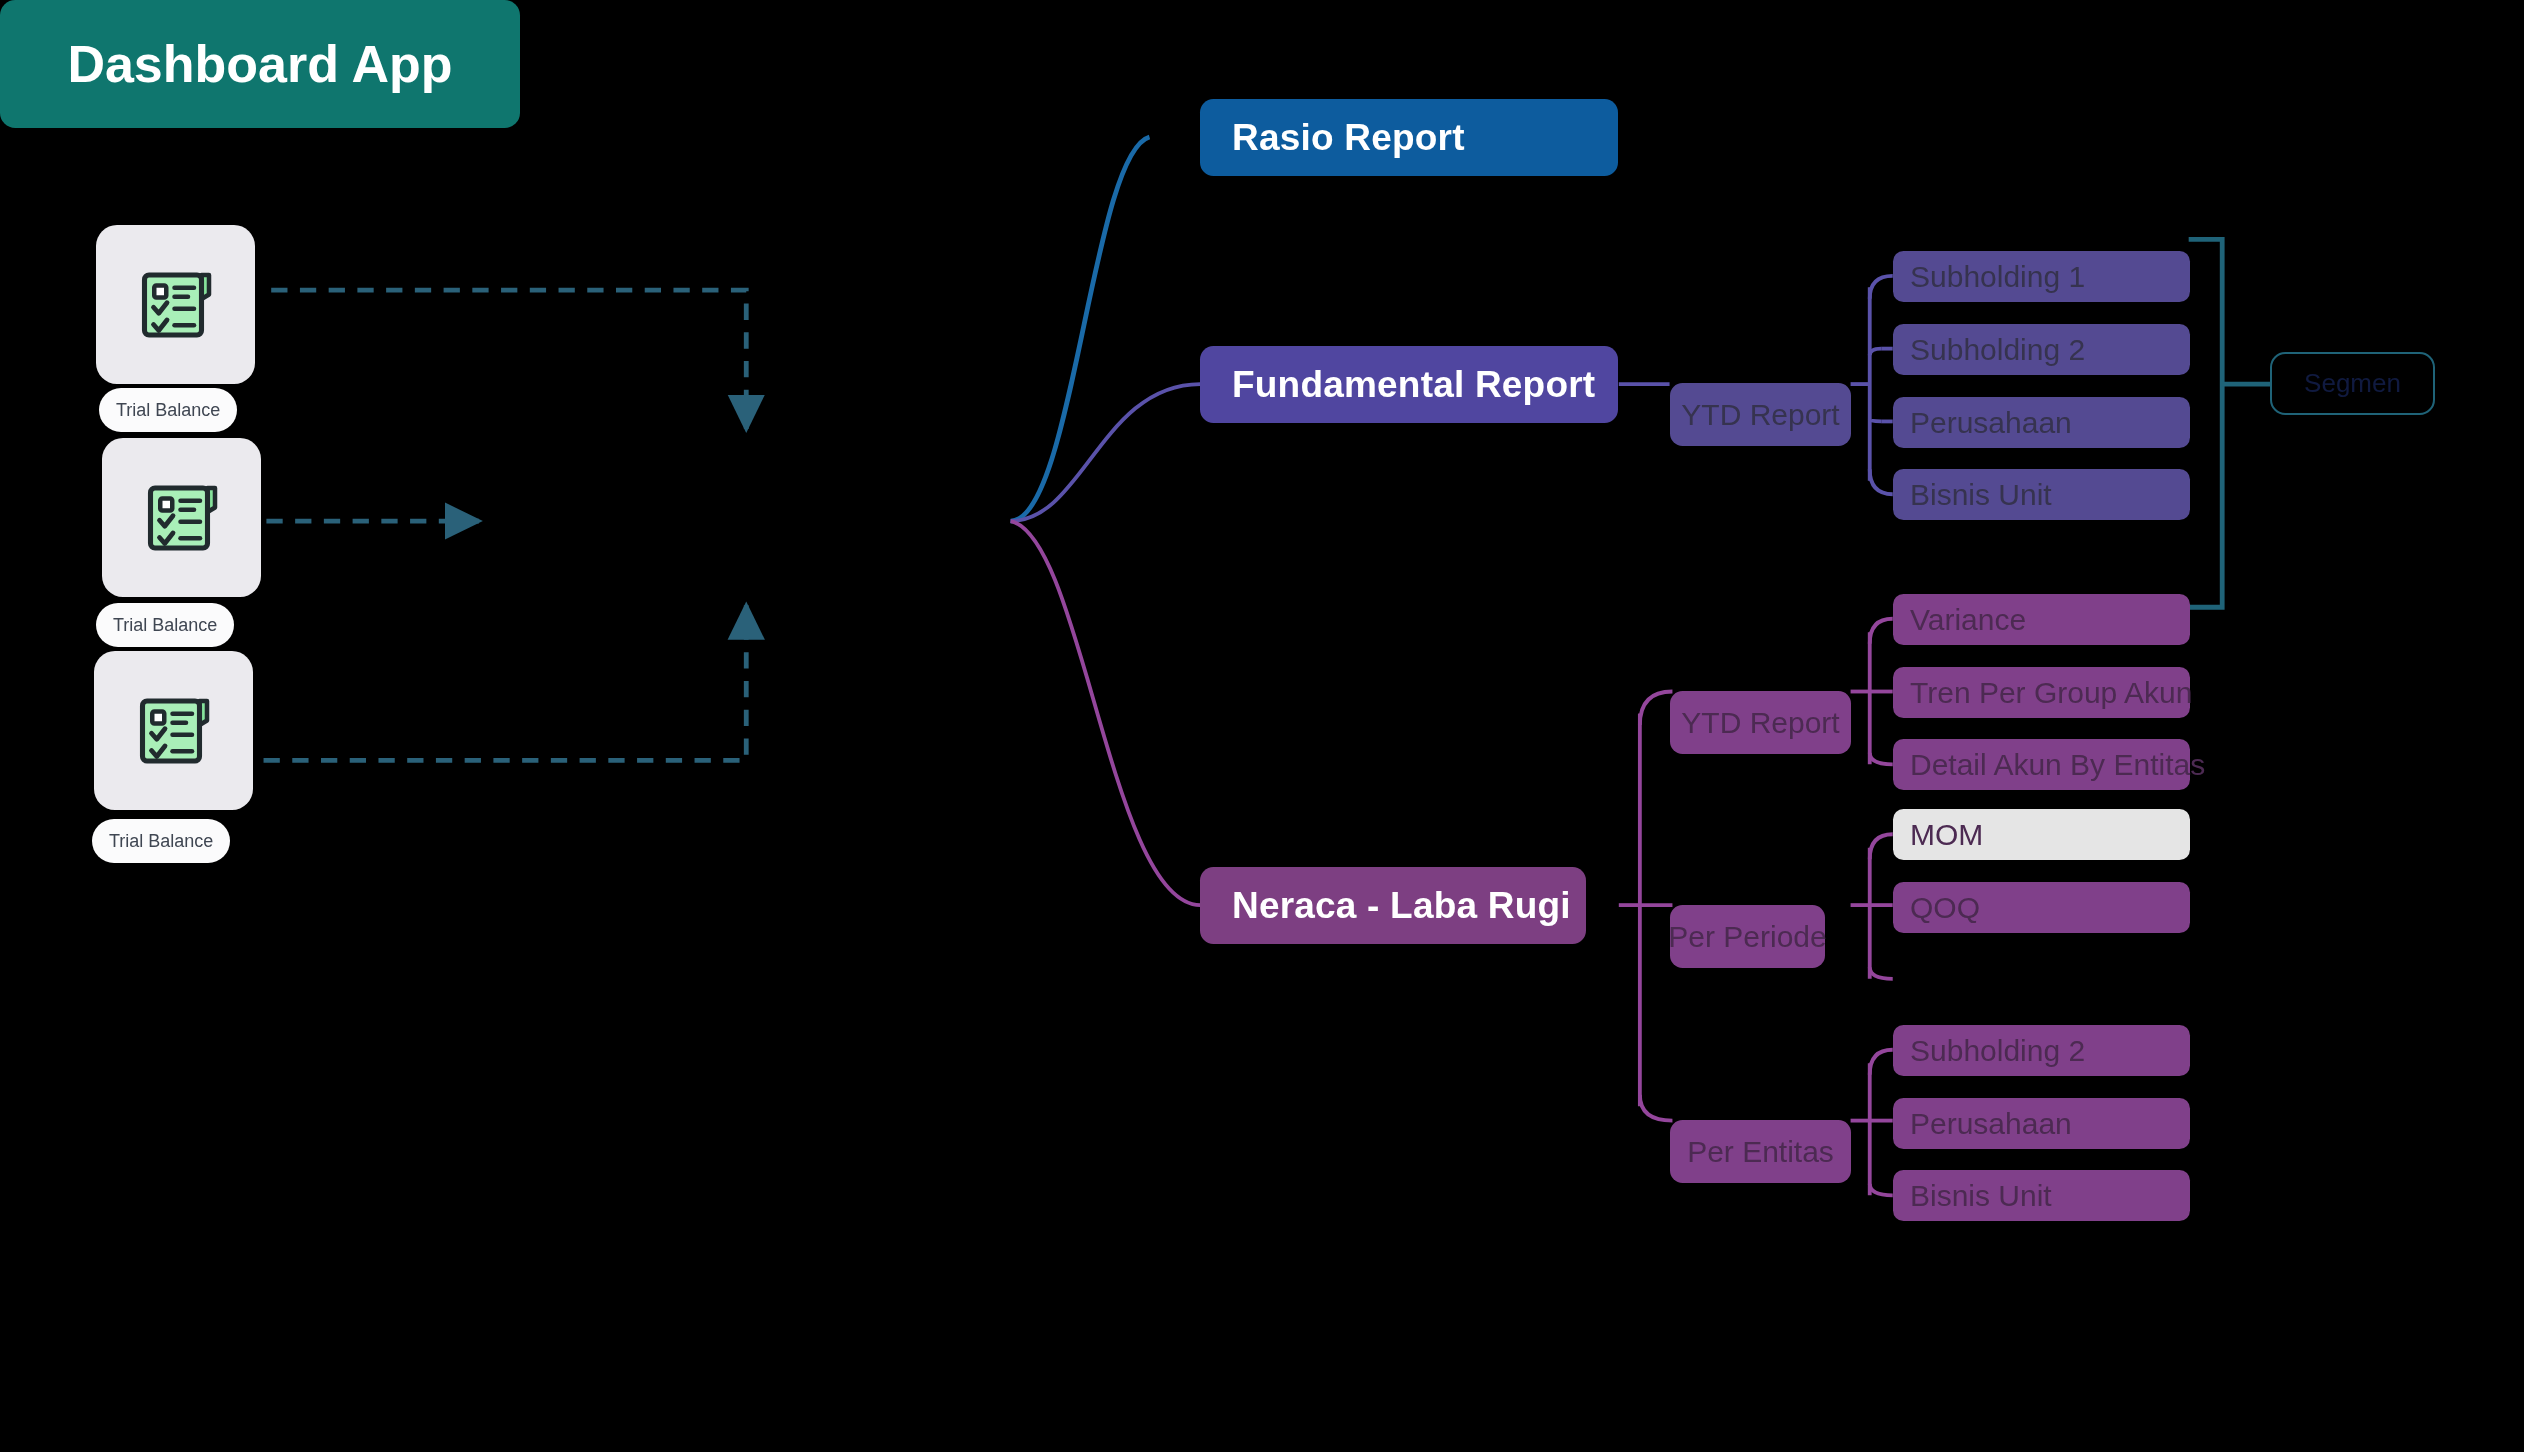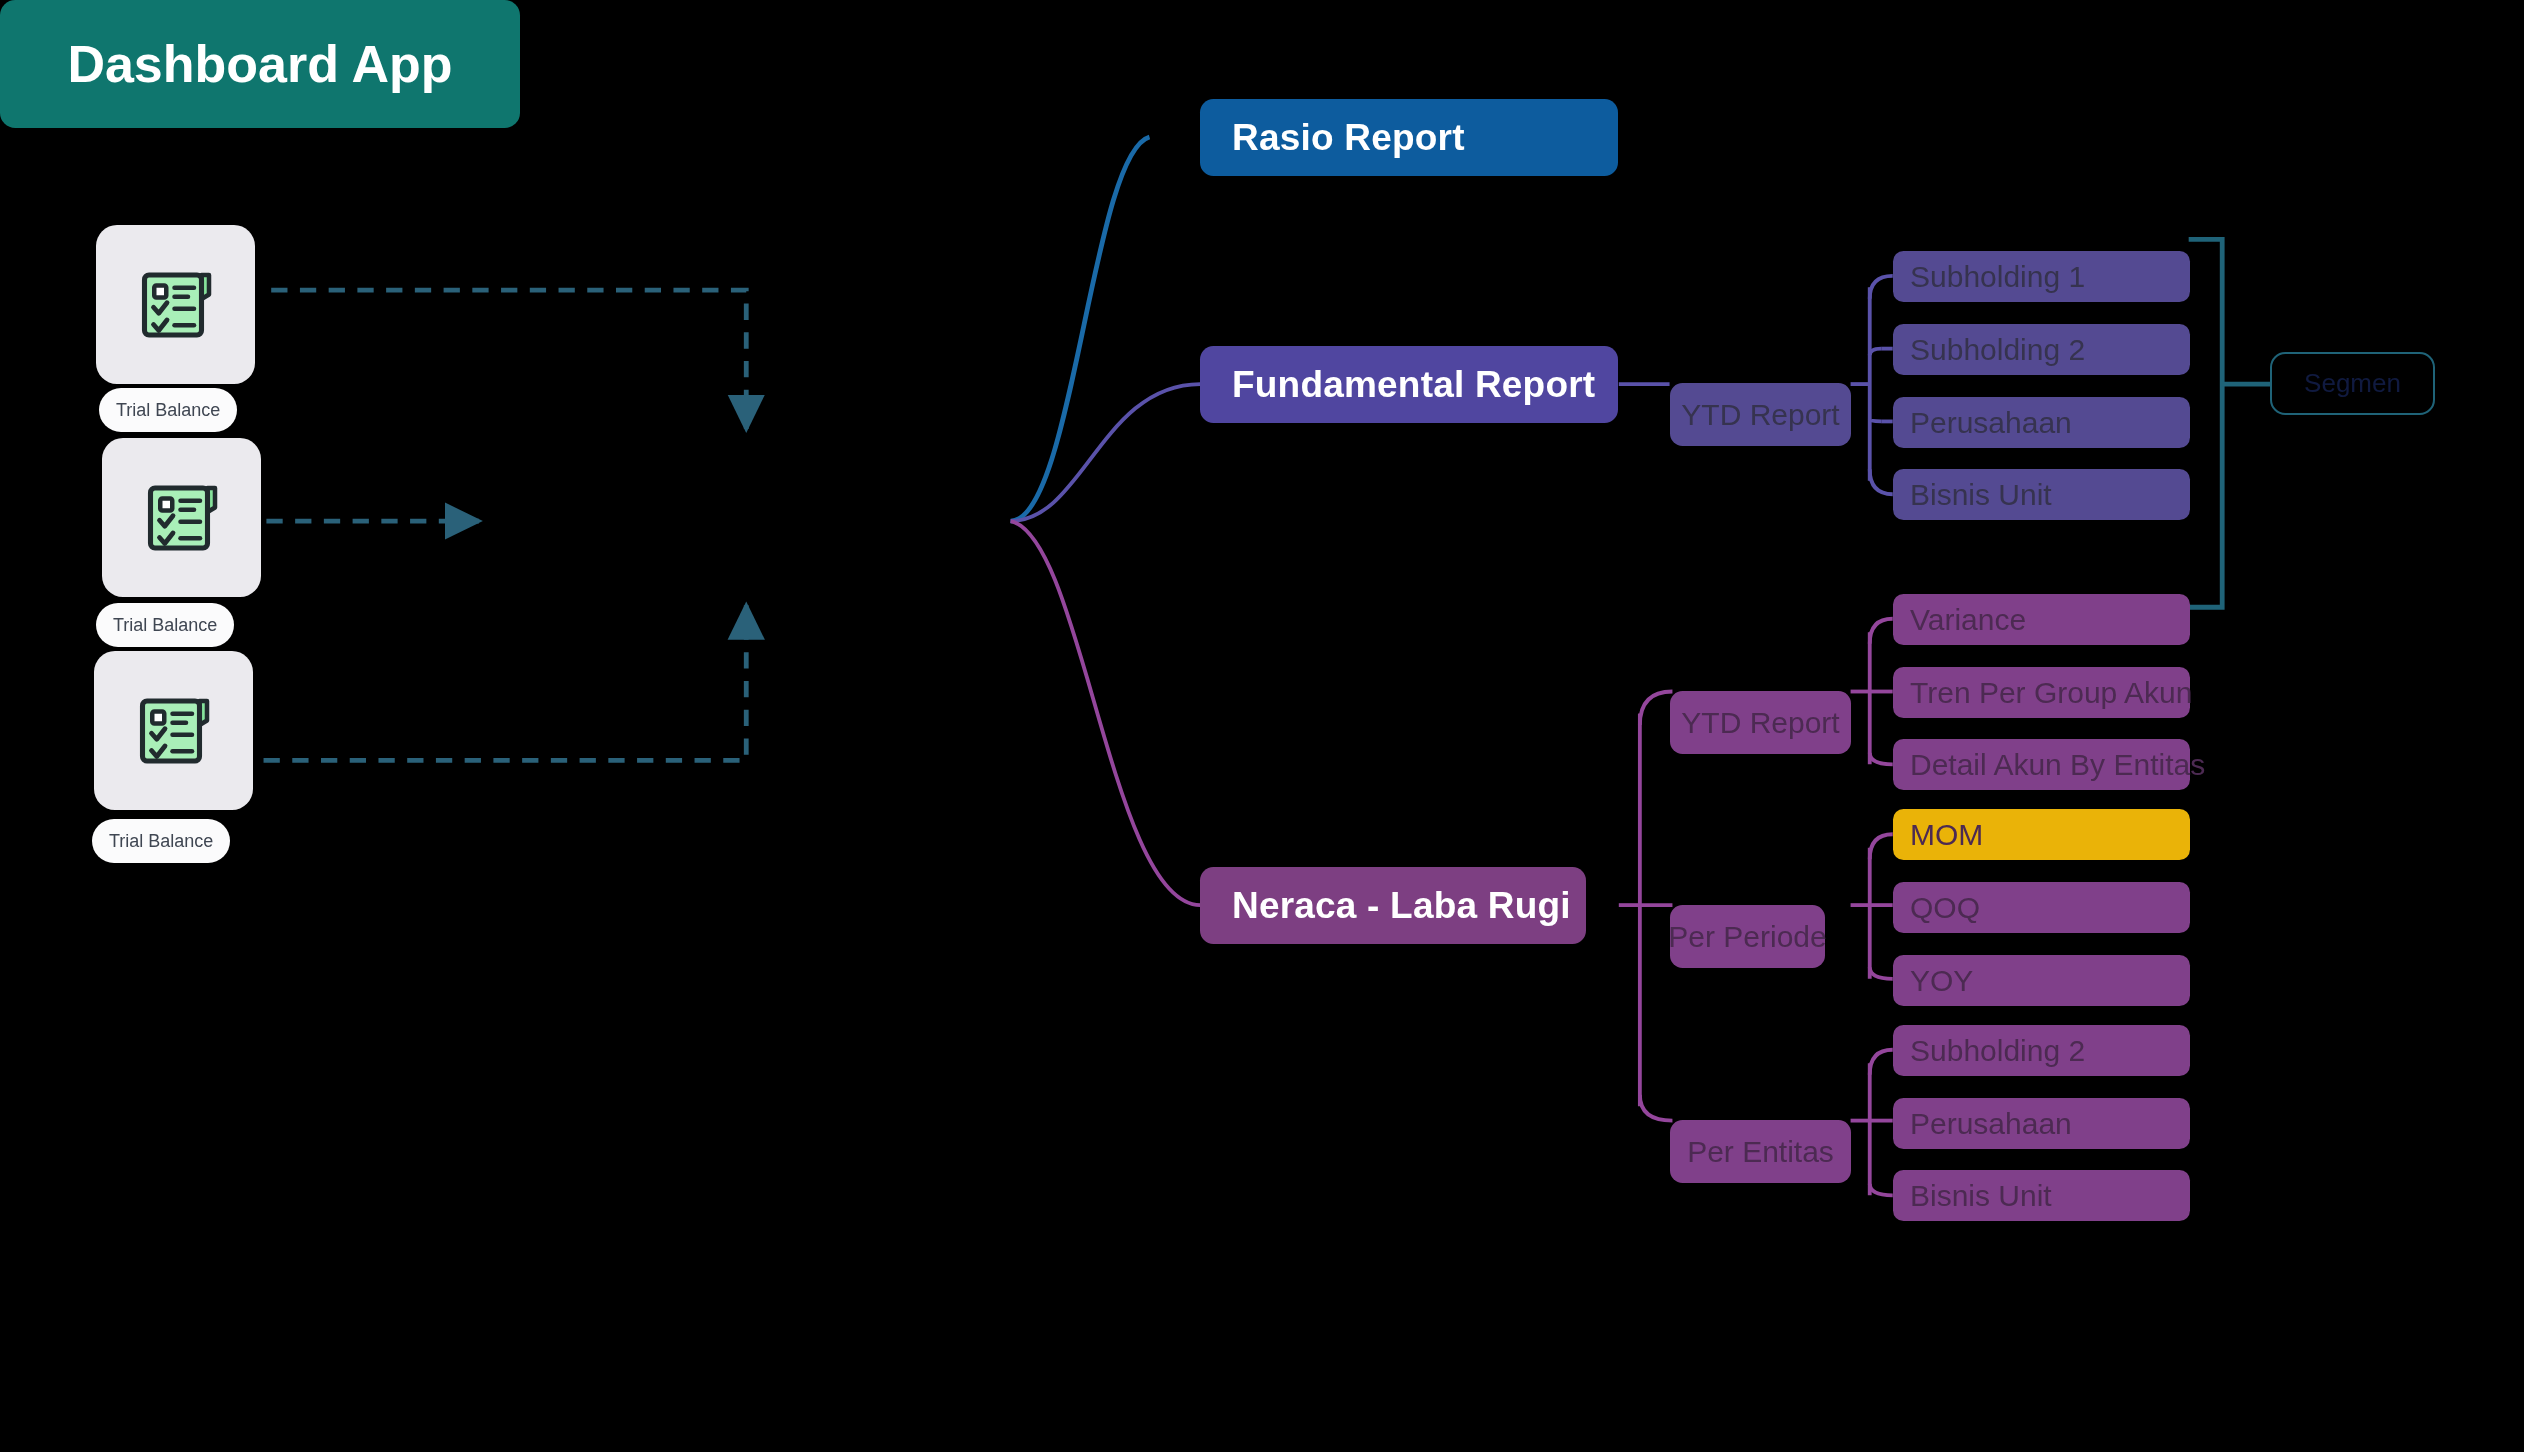--- a/index.html
+++ b/index.html
@@ -227,29 +227,26 @@
   <div class="node node-leaf" style="left:1893px;top:594px;width:297px;height:51px;background:#80408a;color:#4c2a52;">
     <span>Variance</span>
   </div>
   <div class="node node-leaf" style="left:1893px;top:667px;width:297px;height:51px;background:#80408a;color:#4c2a52;">
     <span>Tren Per Group Akun</span>
   </div>
   <div class="node node-leaf" style="left:1893px;top:739px;width:297px;height:51px;background:#80408a;color:#4c2a52;">
     <span>Detail Akun By Entitas</span>
   </div>
 
-  <div class="node node-leaf" style="left:1893px;top:809px;width:297px;height:51px;background:#eab308;color:#4c2a52;">
+  <div class="node node-leaf" style="left:1893px;top:809px;width:297px;height:51px;background:#e5e5e5;color:#4c2a52;">
     <span>MOM</span>
   </div>
   <div class="node node-leaf" style="left:1893px;top:882px;width:297px;height:51px;background:#80408a;color:#4c2a52;">
     <span>QOQ</span>
   </div>
-  <div class="node node-leaf" style="left:1893px;top:955px;width:297px;height:51px;background:#80408a;color:#4c2a52;">
-    <span>YOY</span>
-  </div>
 
   <div class="node node-leaf" style="left:1893px;top:1025px;width:297px;height:51px;background:#80408a;color:#4c2a52;">
     <span>Subholding 2</span>
   </div>
   <div class="node node-leaf" style="left:1893px;top:1098px;width:297px;height:51px;background:#80408a;color:#4c2a52;">
     <span>Perusahaan</span>
   </div>
   <div class="node node-leaf" style="left:1893px;top:1170px;width:297px;height:51px;background:#80408a;color:#4c2a52;">
     <span>Bisnis Unit</span>
   </div>

